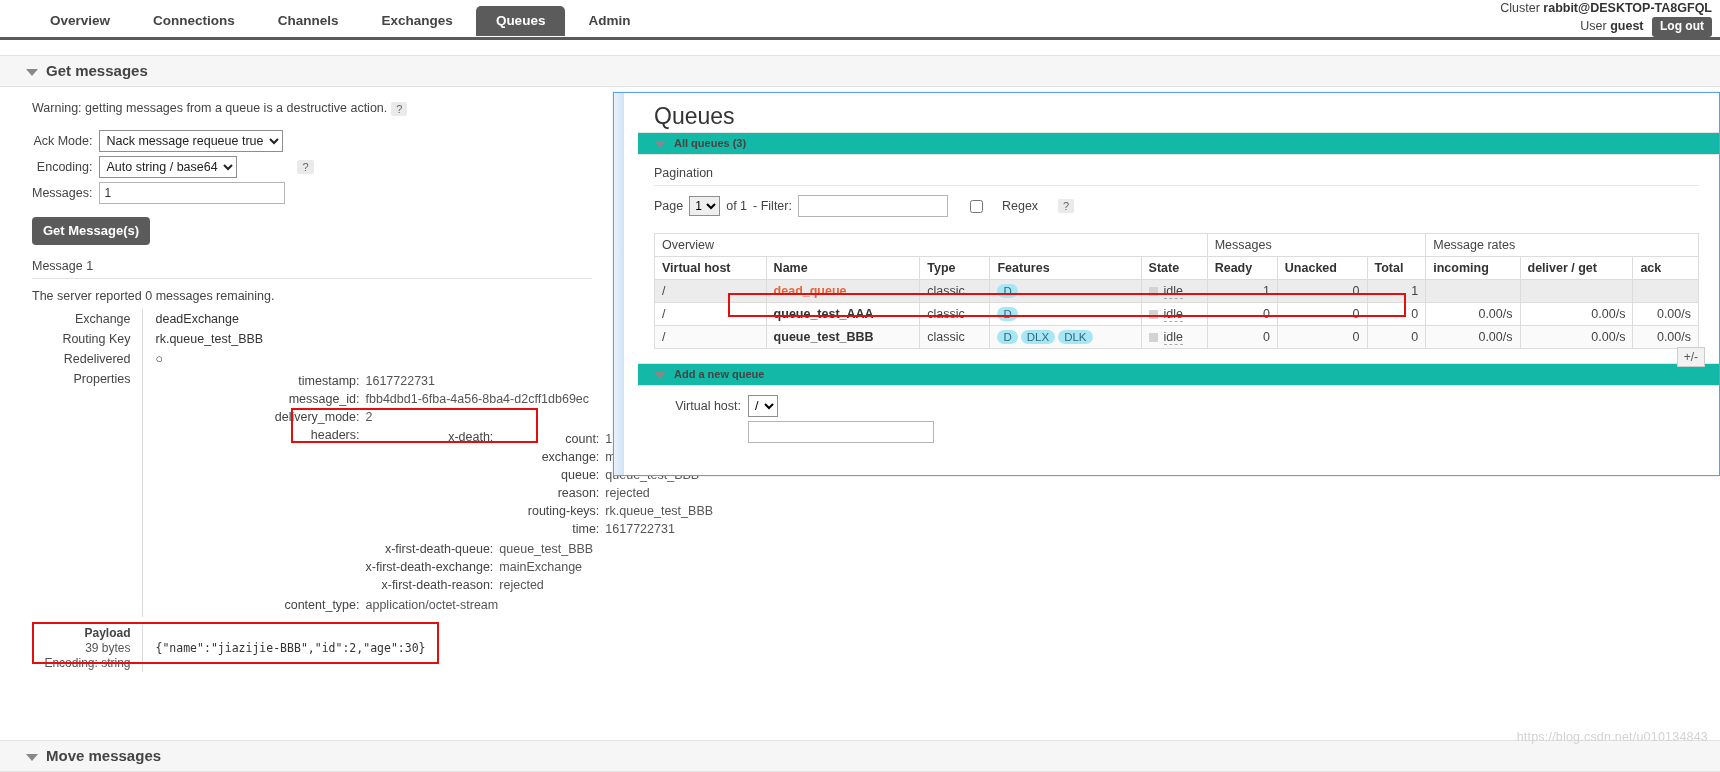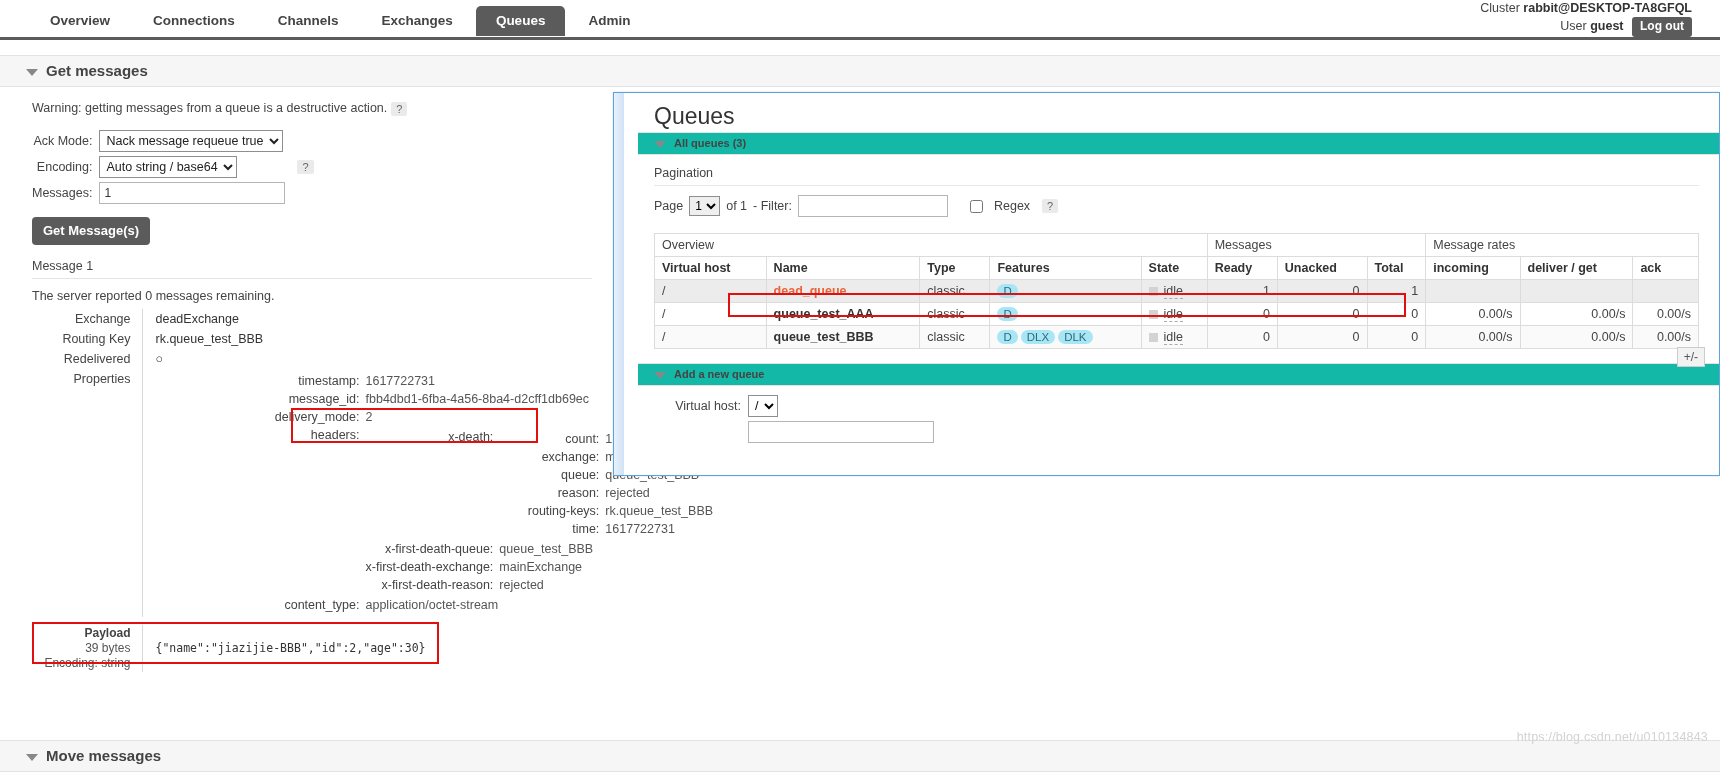--- a/index.html
+++ b/index.html
@@ -9,21 +9,21 @@
     background: #ffffff;
     font-family: "Liberation Sans", sans-serif;
     font-size: 12px;
     color: #444;
     overflow: hidden;
   }
   #root { position: relative; width: 1720px; height: 772px; }
 
   
   .topinfo {
-    position: absolute; top: 0; right: 28px;
+    position: absolute; top: 0; right: 8px;
     text-align: right; line-height: 17px;
     font-size: 12.5px; color: #444;
   }
   .topinfo .row { white-space: nowrap; }
   .topinfo b { font-weight: bold; color: #333; }
   .logout-btn {
     display: inline-block; background: #5b5b5b; color: #fff;
     padding: 2px 8px 3px; border-radius: 3px;
     font-weight: bold; font-size: 12px; margin-left: 5px;
     cursor: pointer; line-height: 15px;
@@ -142,21 +142,21 @@
   }
   .pag-row {
     margin: 9px 0 0 16px; display: flex; align-items: center; gap: 6px;
     font-size: 12.5px; color: #444;
   }
   .pag-row select { font-size: 12px; padding: 1px; border: 1px solid #8e8e8e; }
   .filter-input {
     width: 150px; padding: 3px 4px; border: 1px solid #b5b5b5;
     font-family: "Liberation Sans", sans-serif; font-size: 12px;
   }
-  .regex-wrap { display: flex; align-items: center; gap: 8px; margin-left: 12px; }
+  .regex-wrap { display: flex; align-items: center; gap: 16px; margin-left: 12px; }
 
   table.queues {
     margin: 16px 0 0 16px; border-collapse: collapse; width: 1045px;
     font-size: 12.5px;
   }
   table.queues th, table.queues td {
     border: 1px solid #dcdcdc; padding: 4px 7px; text-align: left;
     font-weight: normal; color: #444; white-space: nowrap;
   }
   table.queues tr.grouphdr th { background: #fff; color: #444; }

